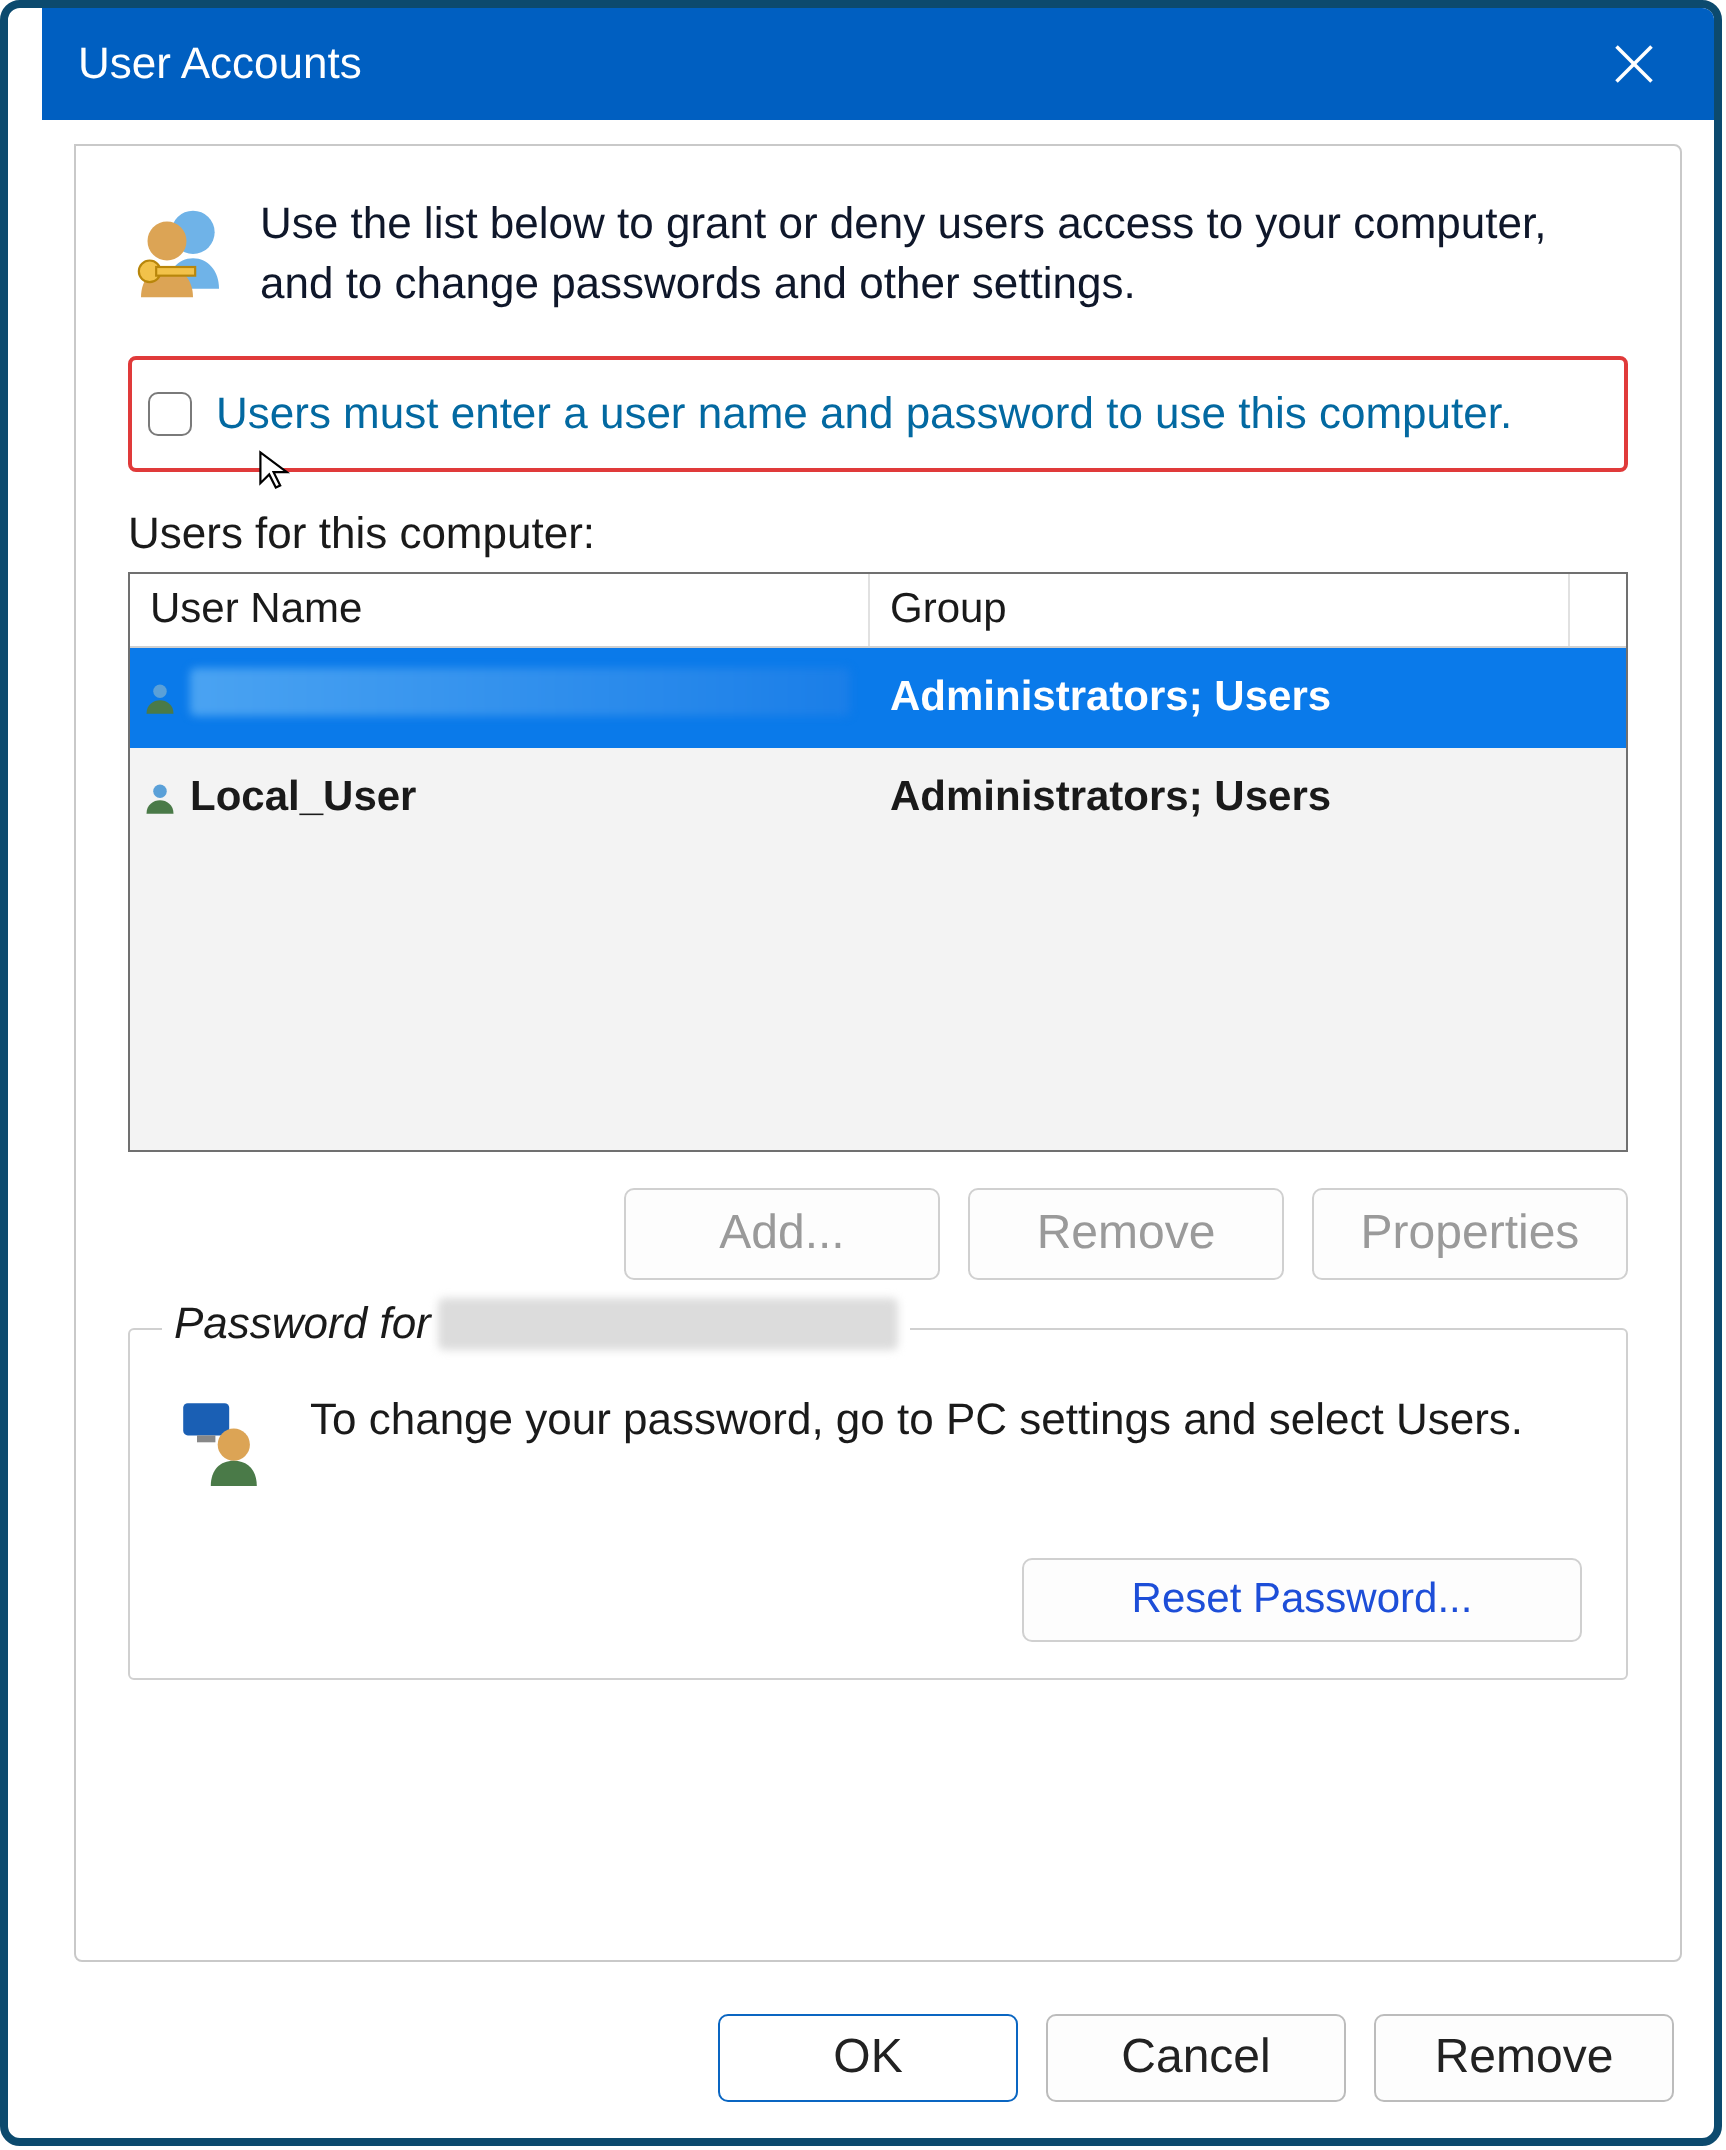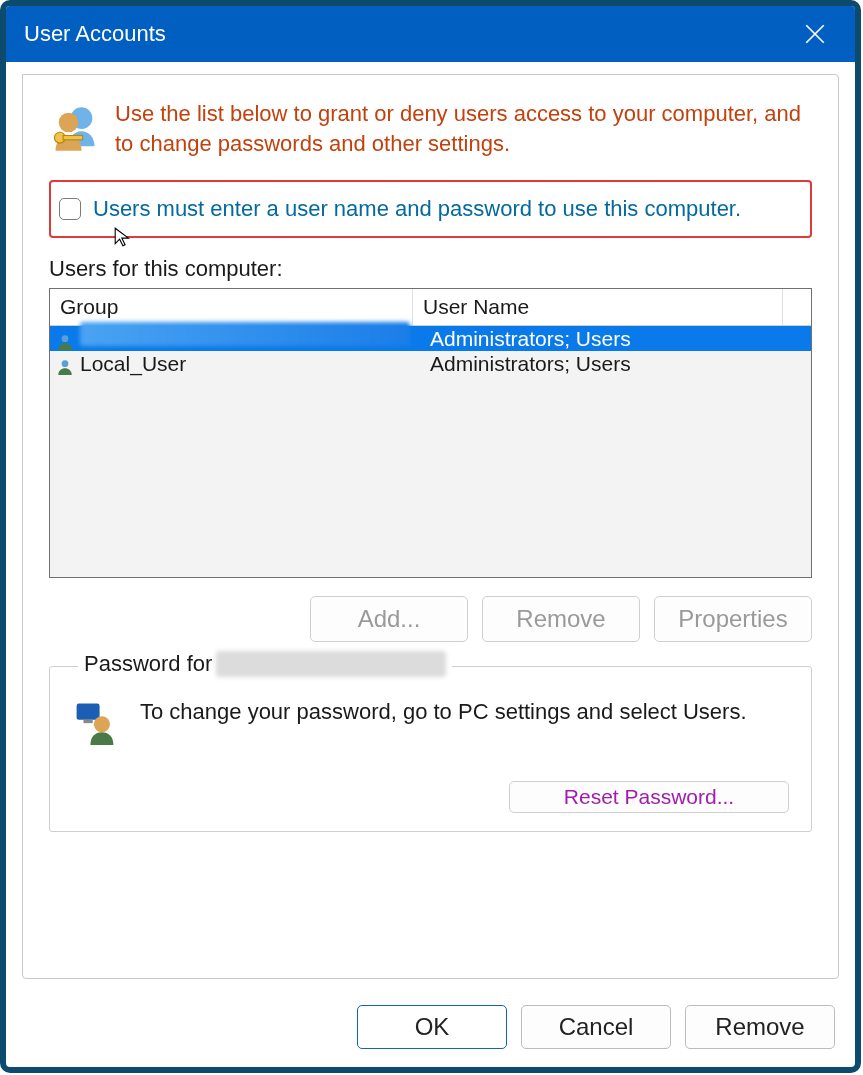--- a/index.html
+++ b/index.html
@@ -7,28 +7,29 @@
   body {
     font-family: "Segoe UI", Arial, sans-serif;
     font-size: 20px;
     color: #1a1a1a;
     background: #fff;
     width: 863px;
     height: 1075px;
     overflow: hidden;
   }
   .window {
-    border: 6px solid #0c4a6e;
+    border: 4px solid #0c4a6e;
     border-radius: 10px;
     overflow: hidden;
     width: 861px;
     height: 1073px;
     display: flex;
     flex-direction: column;
     background: #fff;
+    padding-left: 17px;
   }
   .titlebar {
     background: #005fc1;
     color: #fff;
     height: 56px;
     display: flex;
     align-items: center;
     padding: 0 16px 0 18px;
   }
   .titlebar .title {
@@ -91,21 +92,21 @@
   }
   .intro-icon {
     width: 52px;
     height: 52px;
     flex: 0 0 52px;
     margin-top: 4px;
   }
   .intro-text {
     font-size: 22px;
     line-height: 1.35;
-    color: #c2410c;
+    color: #0f172a;
   }
   
   .highlight-box {
     border: 2px solid #e03a3a;
     border-radius: 4px;
     padding: 14px 10px 14px 8px;
     margin-bottom: 6px;
     display: flex;
     align-items: center;
     gap: 12px;
@@ -154,24 +155,25 @@
     padding: 6px 10px;
     font-size: 21px;
     border-right: 1px solid #e1e1e1;
   }
   .col-name { flex: 0 0 370px; }
   .col-group { flex: 1; }
   .col-spacer { flex: 0 0 28px; border-right: none; }
   .tbody { flex: 1; background: #f3f3f3; }
   .trow {
     display: flex;
-    align-items: flex-end;
-    height: 25px;
+    align-items: center;
+    height: 50px;
     font-size: 21px;
     padding-left: 6px;
+    font-weight: bold;
   }
   .trow.selected {
     background: #0a7aea;
     color: #fff;
   }
   .trow .cell-icon {
     width: 18px;
     height: 18px;
     margin-right: 6px;
     flex: 0 0 18px;
@@ -221,27 +223,28 @@
   .groupbox {
     border: 1px solid #d0d0d0;
     border-radius: 3px;
     padding: 30px 22px 18px 22px;
     position: relative;
     margin-bottom: 6px;
   }
   .groupbox .legend {
     position: absolute;
     top: -16px;
-    left: 28px;
+    left: 16px;
     background: #fff;
     padding: 0 6px;
     font-size: 22px;
     display: flex;
     align-items: center;
     gap: 4px;
+    font-style: italic;
   }
   .legend .blur2 {
     display: inline-block;
     width: 230px;
     height: 26px;
     background: #dcdcdc;
     filter: blur(2px);
     border-radius: 3px;
   }
   .gb-row {
@@ -257,26 +260,26 @@
   .gb-text {
     font-size: 22px;
     line-height: 1.4;
   }
   .gb-btnrow {
     display: flex;
     justify-content: flex-end;
   }
   .gb-btn {
     min-width: 280px;
-    height: 32px;
+    height: 42px;
     border: 1px solid #d0d0d0;
     border-radius: 5px;
     background: #fdfdfd;
     font-size: 21px;
-    color: #a21caf;
+    color: #1d4ed8;
     display: flex;
     align-items: center;
     justify-content: center;
     cursor: pointer;
   }
   
   .footer {
     padding: 10px 20px 18px 20px;
     display: flex;
     justify-content: flex-end;
@@ -321,22 +324,22 @@
         <div class="chk-label">Users must enter a user name and password to use this computer.</div>
         <svg class="cursor-ptr" viewBox="0 0 20 20">
           <path d="M2 2 L2 16 L6 12 L9 18 L11 17 L8 11 L14 11 Z" fill="#fff" stroke="#000" stroke-width="1"></path>
         </svg>
       </div>
 
       <div class="section-label">Users for this computer:</div>
 
       <div class="user-table">
         <div class="thead">
+          <div class="th col-name">User Name</div>
           <div class="th col-group">Group</div>
-          <div class="th col-name">User Name</div>
           <div class="th col-spacer"></div>
         </div>
         <div class="tbody">
           <div class="trow selected">
             <svg class="cell-icon" viewBox="0 0 16 16">
               <circle cx="8" cy="5" r="3" fill="#5aa0d8"></circle>
               <path d="M2 15c0-4 3-6 6-6s6 2 6 6z" fill="#4a7a48"></path>
             </svg>
             <div class="cell-name"><span class="blur"></span></div>
             <div class="cell-group">Administrators; Users</div>

